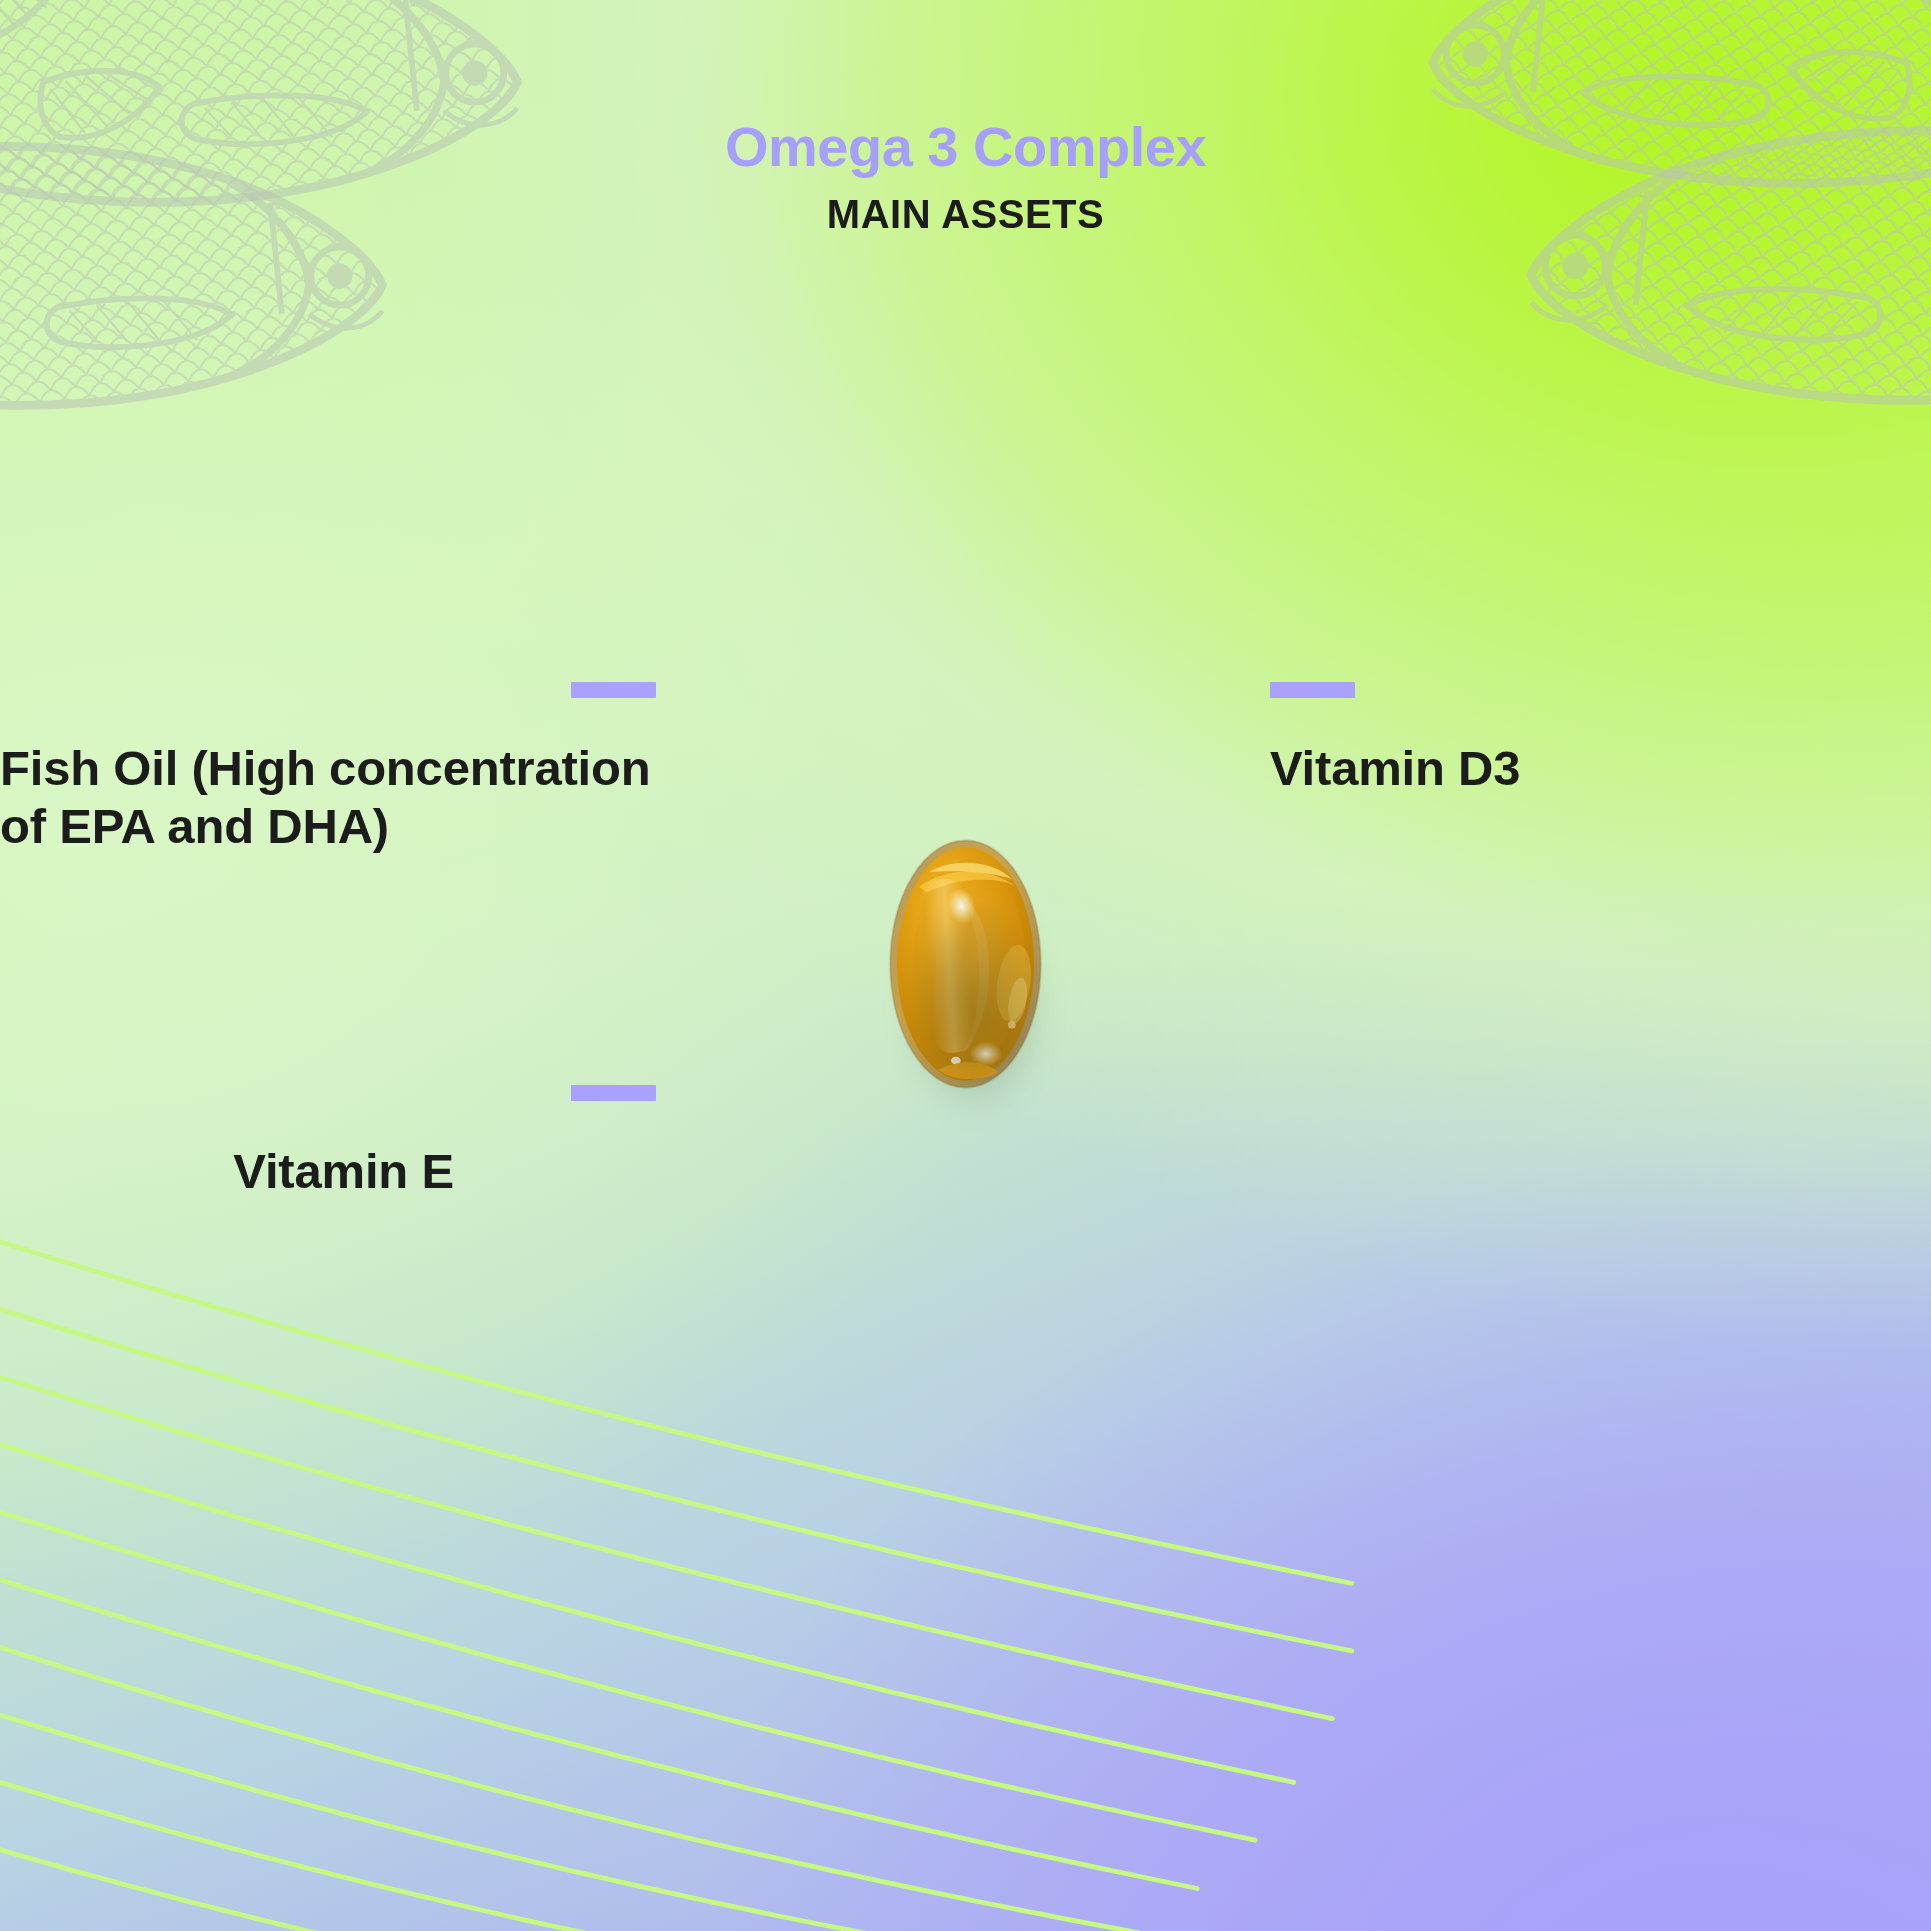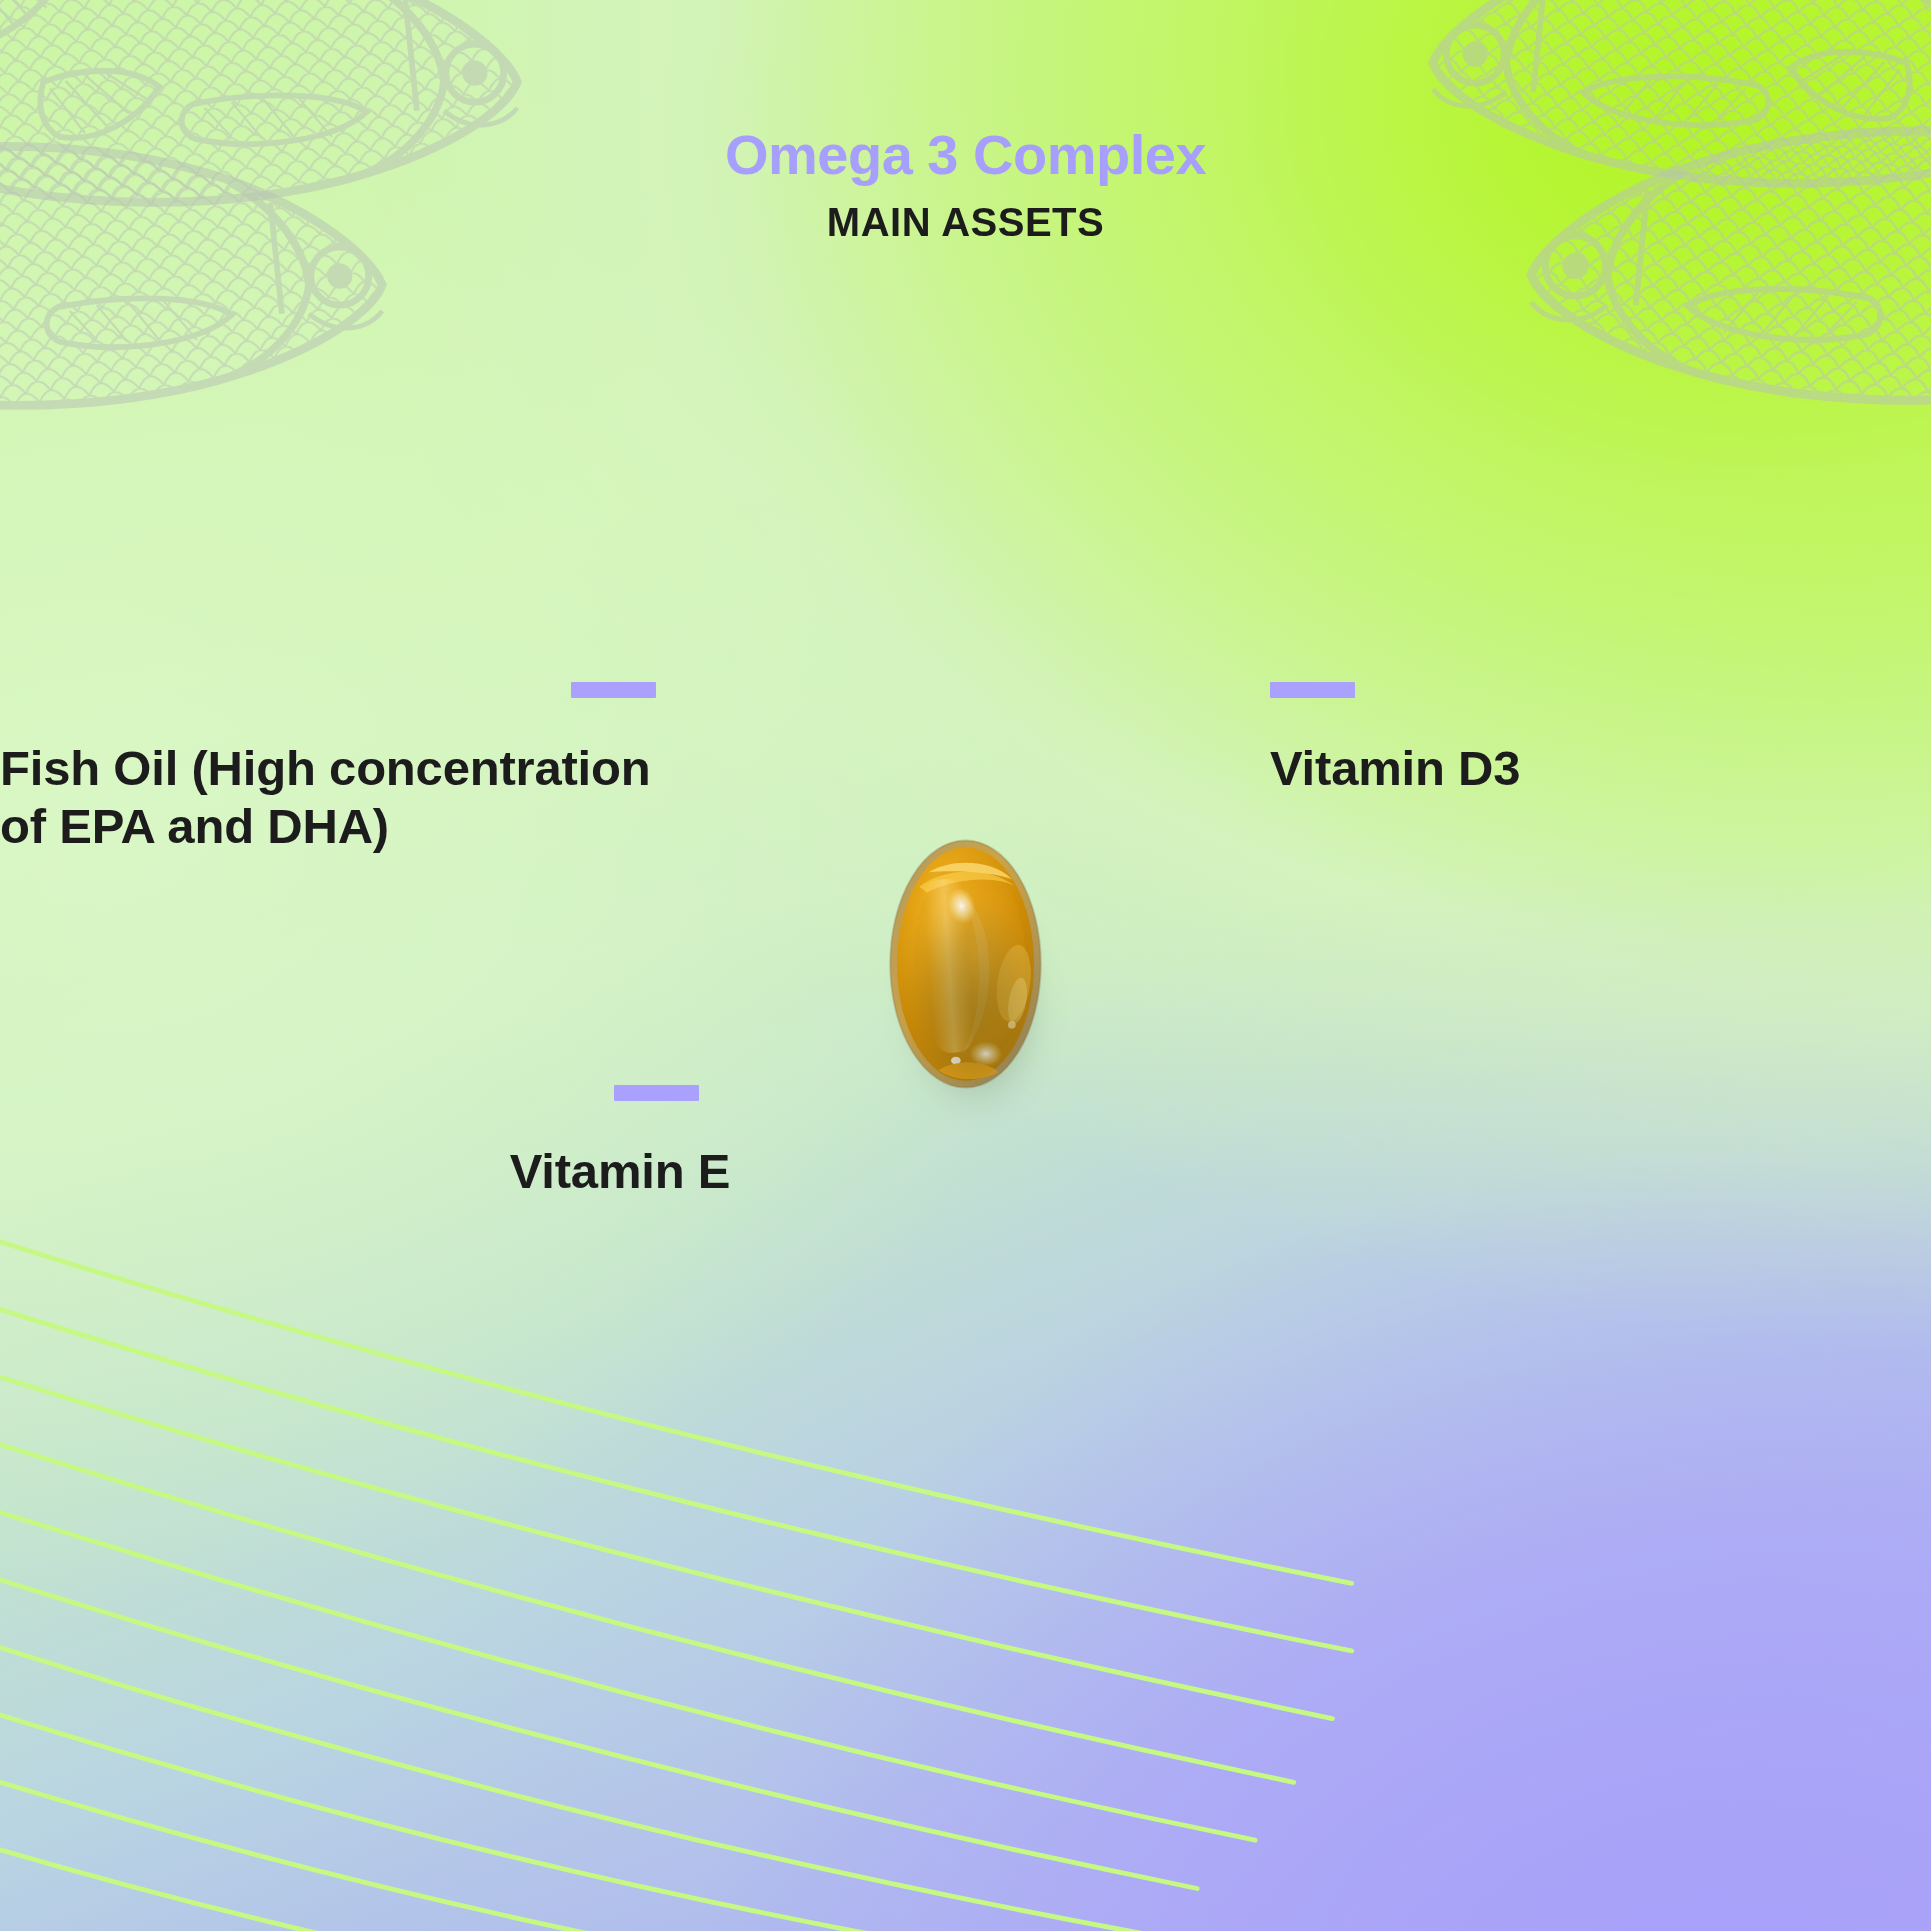--- a/index.html
+++ b/index.html
@@ -37,41 +37,41 @@
   .fish-tr{position:absolute;right:-193px;top:-135px;width:734px;height:415px;opacity:.55;transform:scaleX(-1);}
   .fish-tr2{position:absolute;right:-319px;top:68px;width:763px;height:434px;opacity:.55;transform:scaleX(-1);}
 
   
   .waves{position:absolute;left:0;bottom:0;width:1931px;height:734px;pointer-events:none;}
 
   
   .header{position:absolute;left:0;right:0;top:114px;text-align:center;}
   .title-kicker{
     font-size:56px;font-weight:700;letter-spacing:-0.5px;
-    color:#a79ffc;line-height:1.05;margin:12px;
+    color:#a79ffc;line-height:1.05;margin:4px;
   }
   .title-main{
     font-size:40px;font-weight:700;letter-spacing:0.5px;
     color:#1c1c1c;line-height:1.2;margin:13.5px 0 0 0;
   }
 
   
   .dash{
     width:85px;height:16.4px;background:#a9a1fd;border-radius:1px;
   }
   .feat-label{
     font-size:49px;font-weight:700;color:#1c1c1c;line-height:1.18;
     letter-spacing:-0.2px;margin:0;
   }
 
   .feat-left-1{position:absolute;left:0;top:682px;width:695px;text-align:left;}
   .feat-left-1 .dash{margin:0 39px 42px auto;}
   .feat-left-1 .feat-label{padding-right:7.7px;}
 
-  .feat-left-2{position:absolute;left:0;top:1085px;width:695px;text-align:right;margin-left:43px;}
+  .feat-left-2{position:absolute;left:0;top:1085px;width:695px;text-align:center;}
   .feat-left-2 .dash{margin:0 39px 42px auto;}
   .feat-left-2 .feat-label{padding-right:7.7px;}
 
   .feat-right-1{position:absolute;left:1270px;top:682px;width:618px;text-align:left;}
   .feat-right-1 .dash{margin:0 0 42px 0;}
 
   
   .capsule-wrap{position:absolute;left:869px;top:819px;width:193px;height:290px;}
   .cap-shadow{
     position:absolute;left:15.4px;top:35px;width:174px;height:270px;

